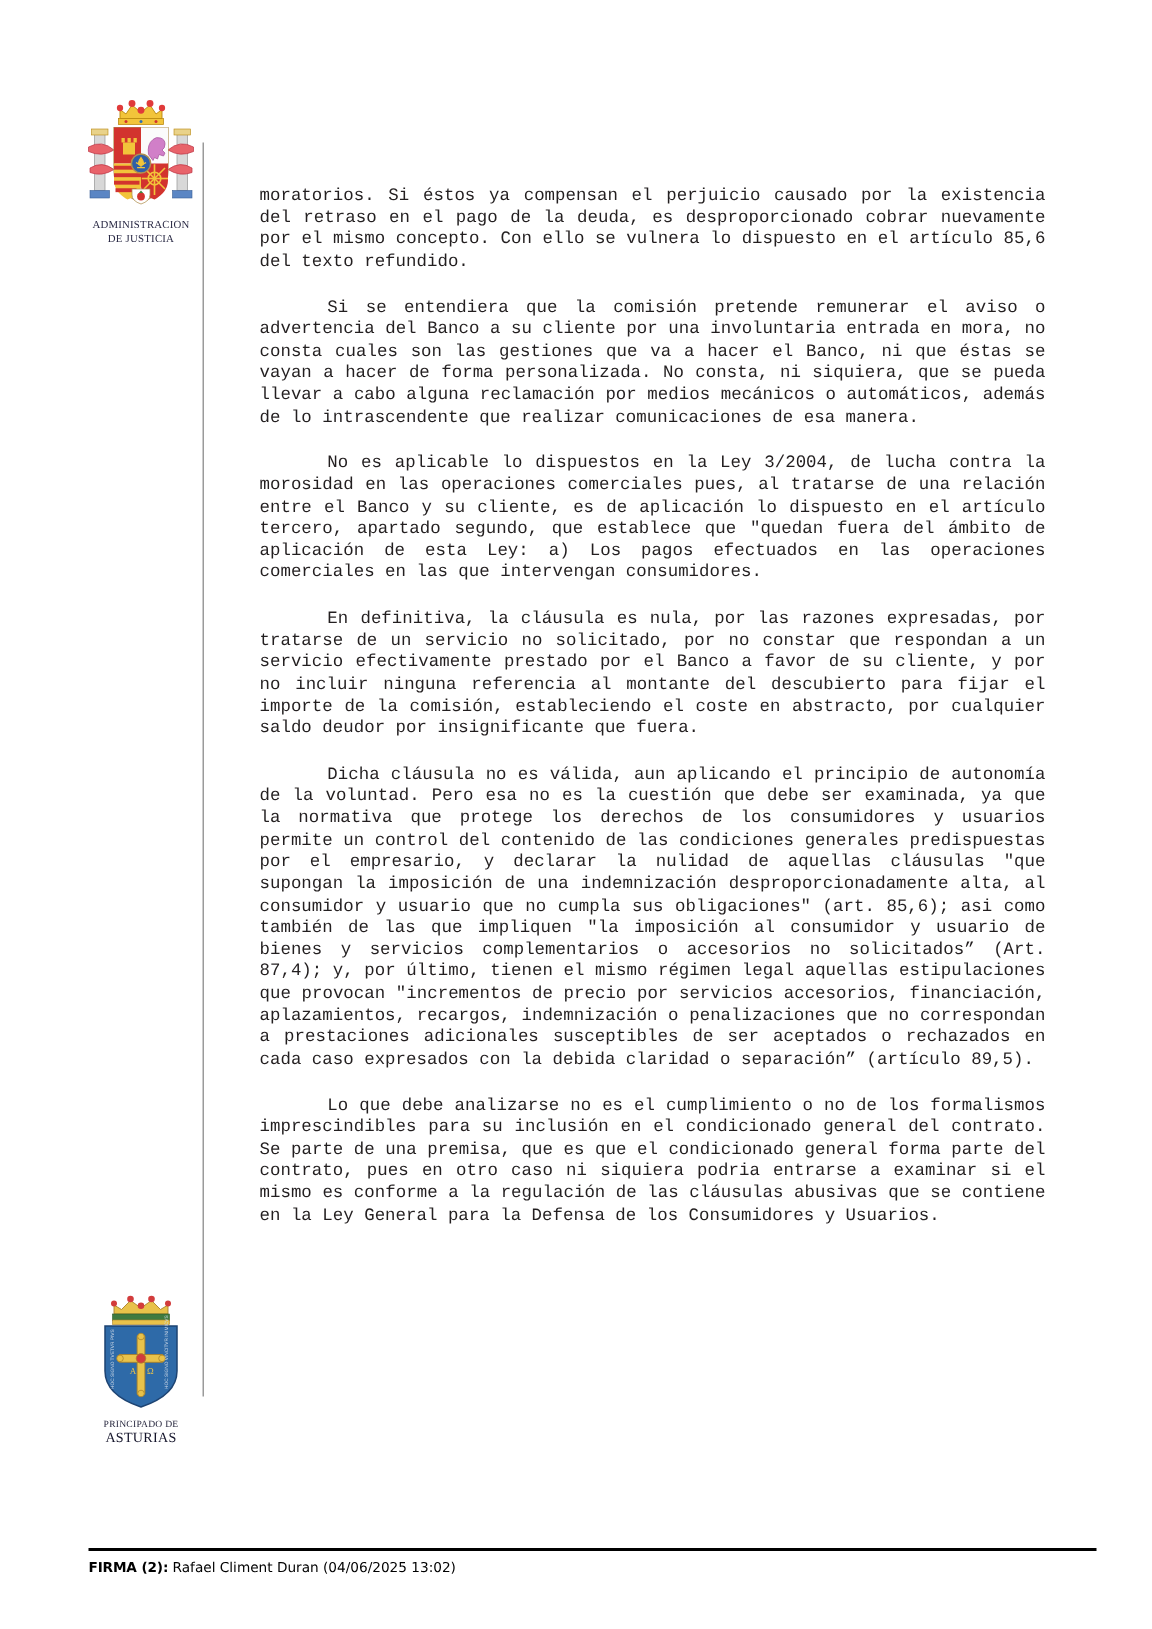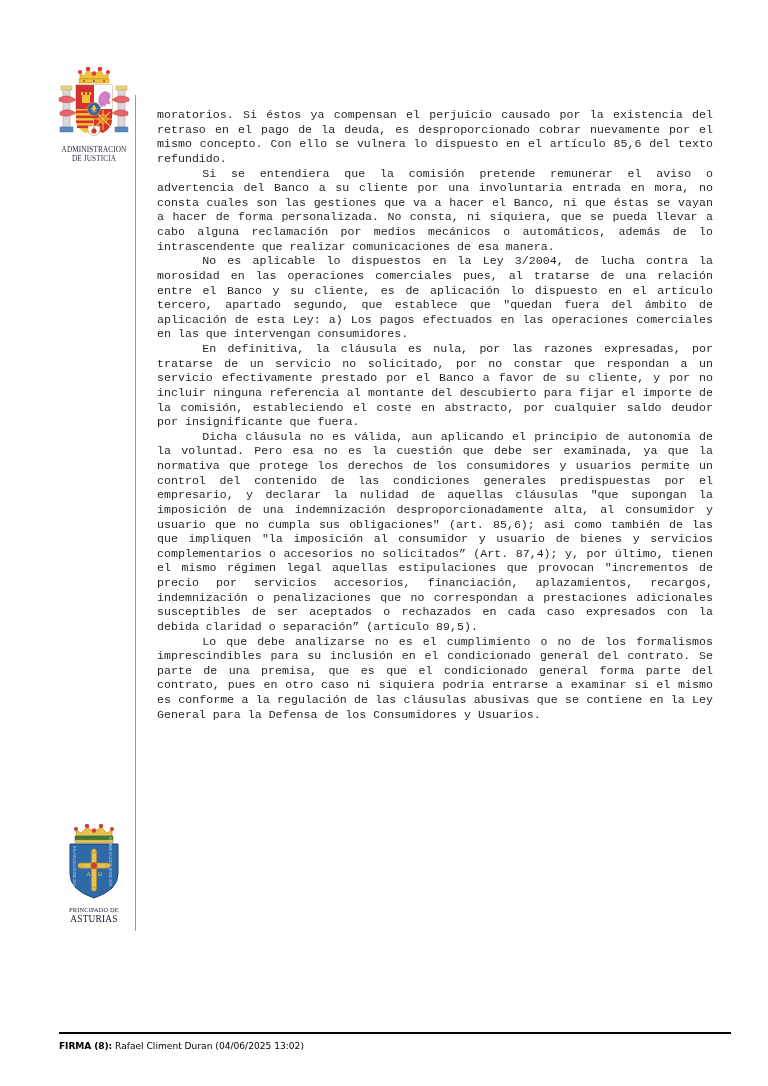--- a/index.html
+++ b/index.html
@@ -40,21 +40,21 @@
     position: absolute;
     left: 52px;
     top: 62px;
     width: 84px;
     height: 108px;
     text-align: center;
   }
   .emblem-asturias {
     position: absolute;
     left: 52px;
-    top: 818px;
+    top: 858px;
     width: 84px;
     height: 112px;
     text-align: center;
   }
   .emblem-caption {
     font-family: "Liberation Serif", serif;
     font-size: 7.2px;
     line-height: 8.6px;
     letter-spacing: 0.15px;
     color: #2a2a45;
@@ -80,21 +80,21 @@
     top: 108px;
     width: 556px;
   }
   .para {
     font-family: "Liberation Mono", "DejaVu Sans Mono", monospace;
     font-size: 11.6px;
     line-height: 14.62px;
     color: #231f20;
     text-align: justify;
     text-justify: inter-word;
-    margin: 0;
+    margin: 16px;
     letter-spacing: 0.02px;
     -webkit-font-smoothing: none;
   }
   .para .ind { display: inline-block; width: 3.9em; }
 
   
   .footer-rule {
     position: absolute;
     left: 59px;
     top: 1032px;
@@ -251,18 +251,18 @@
     <p class="para"><span class="ind"></span><span>Si se entendiera que la comisión pretende remunerar el aviso o advertencia del Banco a su cliente por una involuntaria entrada en mora, no consta cuales son las gestiones que va a hacer el Banco, ni que éstas se vayan a hacer de forma personalizada. No consta, ni siquiera, que se pueda llevar a cabo alguna reclamación por medios mecánicos o automáticos, además de lo intrascendente que realizar comunicaciones de esa manera.</span></p>
     <p class="para"><span class="ind"></span><span>No es aplicable lo dispuestos en la Ley 3/2004, de lucha contra la morosidad en las operaciones comerciales pues, al tratarse de una relación entre el Banco y su cliente, es de aplicación lo dispuesto en el artículo tercero, apartado segundo, que establece que "quedan fuera del ámbito de aplicación de esta Ley: a) Los pagos efectuados en las operaciones comerciales en las que intervengan consumidores.</span></p>
     <p class="para"><span class="ind"></span><span>En definitiva, la cláusula es nula, por las razones expresadas, por tratarse de un servicio no solicitado, por no constar que respondan a un servicio efectivamente prestado por el Banco a favor de su cliente, y por no incluir ninguna referencia al montante del descubierto para fijar el importe de la comisión, estableciendo el coste en abstracto, por cualquier saldo deudor por insignificante que fuera.</span></p>
     <p class="para"><span class="ind"></span><span>Dicha cláusula no es válida, aun aplicando el principio de autonomía de la voluntad. Pero esa no es la cuestión que debe ser examinada, ya que la normativa que protege los derechos de los consumidores y usuarios permite un control del contenido de las condiciones generales predispuestas por el empresario, y declarar la nulidad de aquellas cláusulas "que supongan la imposición de una indemnización desproporcionadamente alta, al consumidor y usuario que no cumpla sus obligaciones" (art. 85,6); asi como también de las que impliquen "la imposición al consumidor y usuario de bienes y servicios complementarios o accesorios no solicitados” (Art. 87,4); y, por último, tienen el mismo régimen legal aquellas  estipulaciones que provocan "incrementos de precio por servicios accesorios, financiación, aplazamientos, recargos, indemnización o penalizaciones que no correspondan a prestaciones adicionales susceptibles de ser aceptados o rechazados en cada caso expresados con la debida claridad o separación”  (artículo 89,5).</span></p>
     <p class="para"><span class="ind"></span><span>Lo que debe analizarse no es el cumplimiento o no de los formalismos imprescindibles para su inclusión en el condicionado general del contrato. Se parte de una premisa, que es que el condicionado general forma parte del contrato, pues en otro caso ni siquiera podria entrarse a examinar si el mismo es conforme a la regulación de las cláusulas abusivas que se contiene en la Ley General para la Defensa de los Consumidores y Usuarios.</span></p>
   </div>
 
   <div class="footer-rule"></div>
   <div class="footer-row">
     <div class="sig sig-1">
-      <span class="sig-label">FIRMA (8):</span>
+      <span class="sig-label">FIRMA (2):</span>
       <span class="sig-value">Rafael Climent Duran (04/06/2025 13:02)</span>
     </div>
   </div>
 
 </div>
 
 </body></html>

